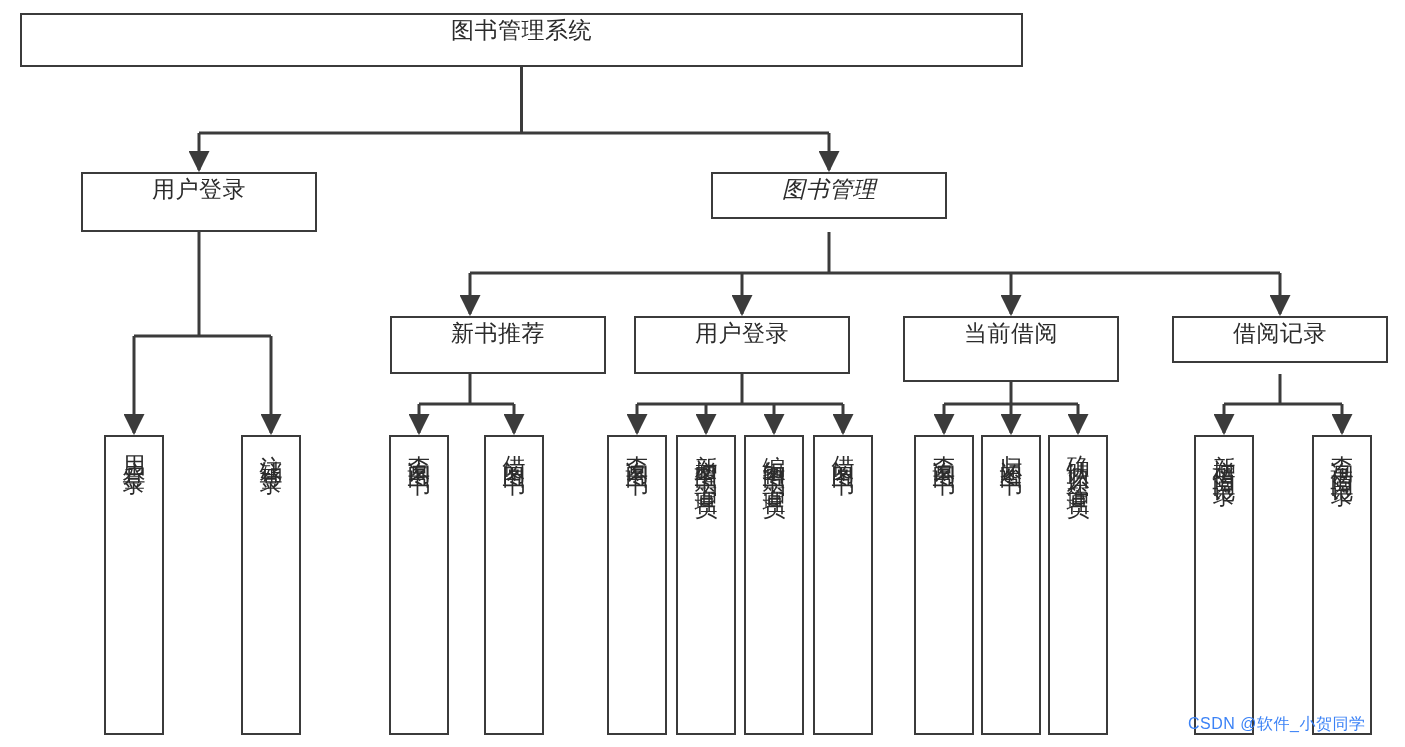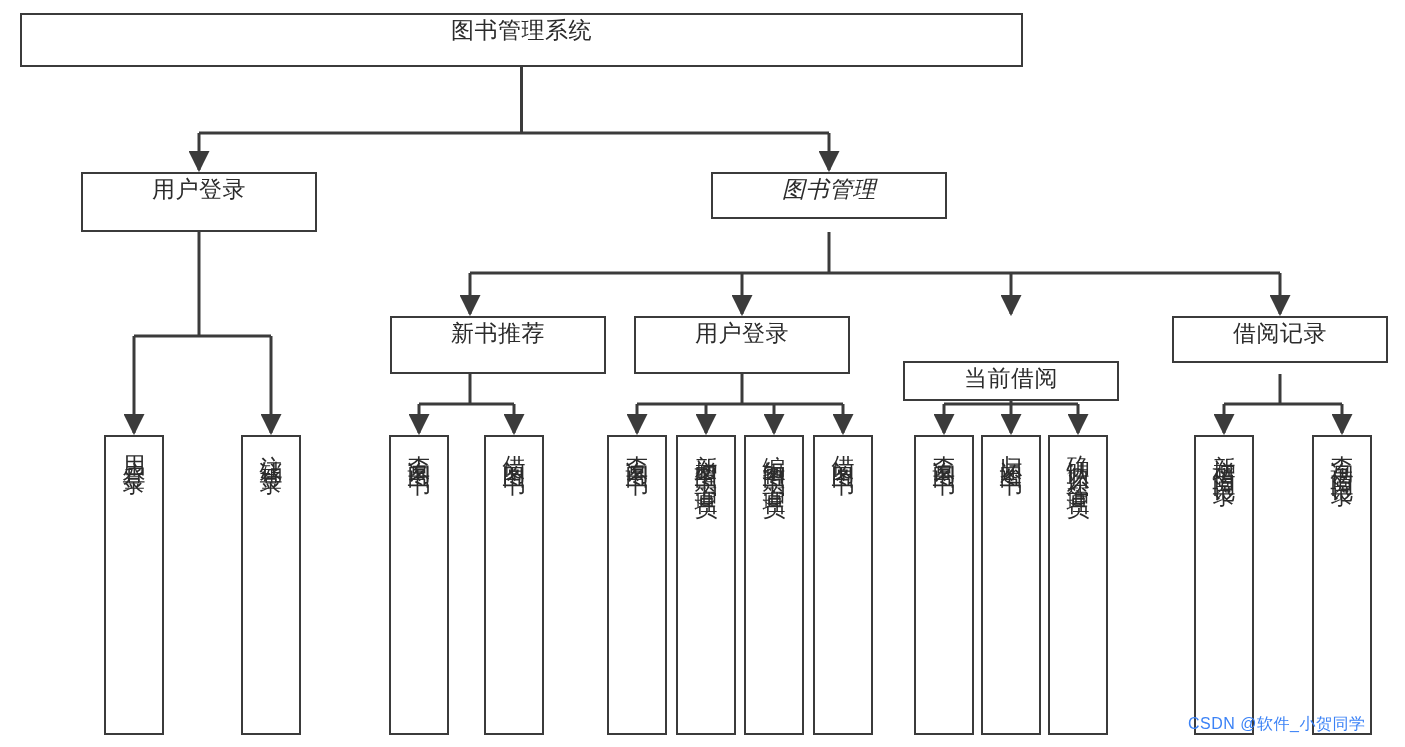--- a/index.html
+++ b/index.html
@@ -124,21 +124,21 @@
       </div>
       <div class="node horiz" style="left: 711px; top: 172px; width: 236px; height: 47px; font-style: italic;">
         <span class="node-label">图书管理</span>
       </div>
       <div class="node horiz" style="left: 342px; top: 316px; width: 216px; height: 58px; margin-left: 48px;">
         <span class="node-label">新书推荐</span>
       </div>
       <div class="node horiz" style="left: 634px; top: 316px; width: 216px; height: 58px;">
         <span class="node-label">用户登录</span>
       </div>
-      <div class="node horiz" style="left: 903px; top: 316px; width: 216px; height: 40px; margin-top: 45px;">
+      <div class="node horiz" style="left: 903px; top: 316px; width: 216px; height: 66px;">
         <span class="node-label">当前借阅</span>
       </div>
       <div class="node horiz" style="left: 1172px; top: 316px; width: 216px; height: 47px;">
         <span class="node-label">借阅记录</span>
       </div>
       <div class="node vert" style="left: 104px; top: 435px; width: 60px; height: 300px;">
         <span class="vert-label">用户登录</span>
       </div>
       <div class="node vert" style="left: 241px; top: 435px; width: 60px; height: 300px;">
         <span class="vert-label">注销登录</span>

